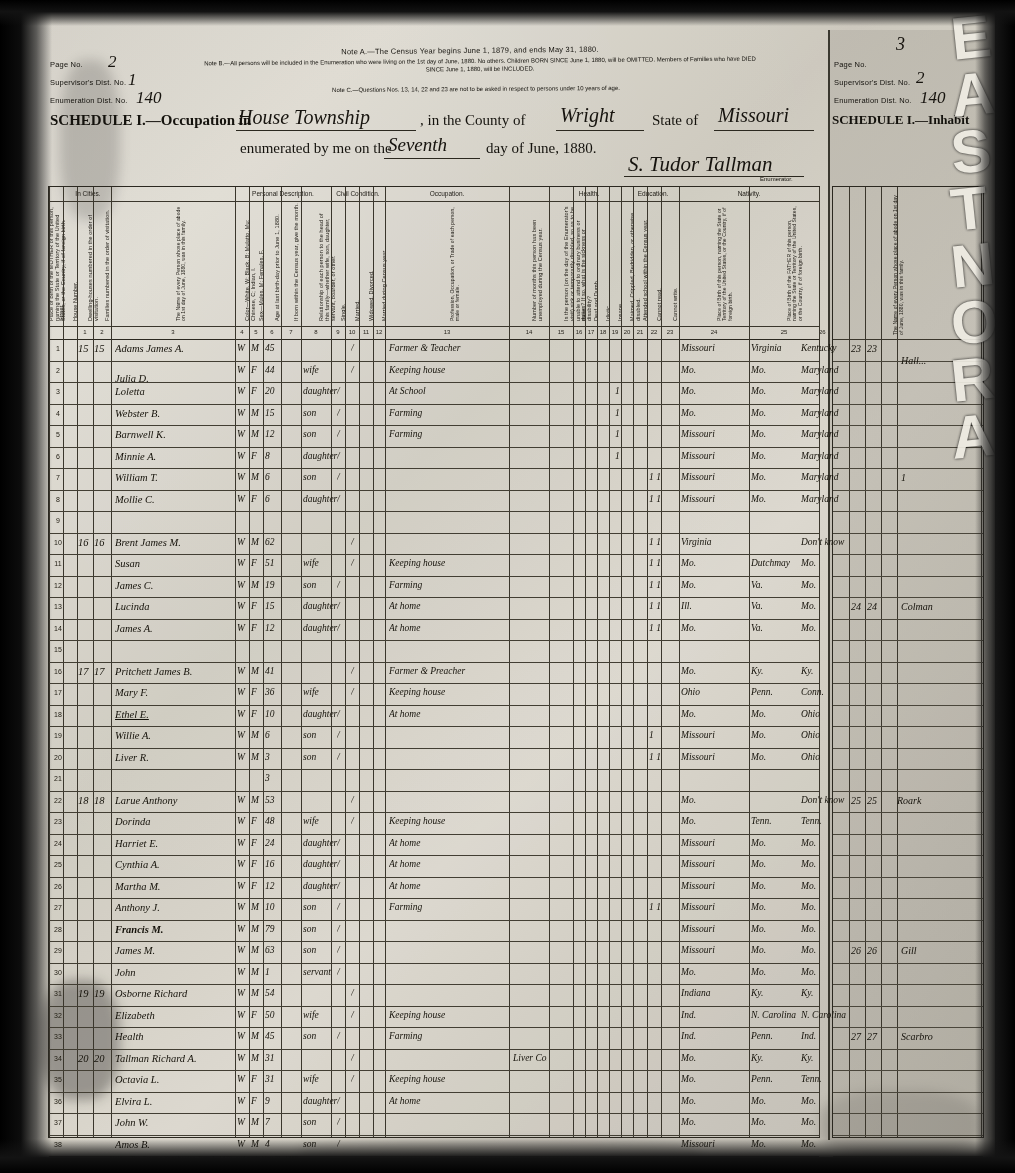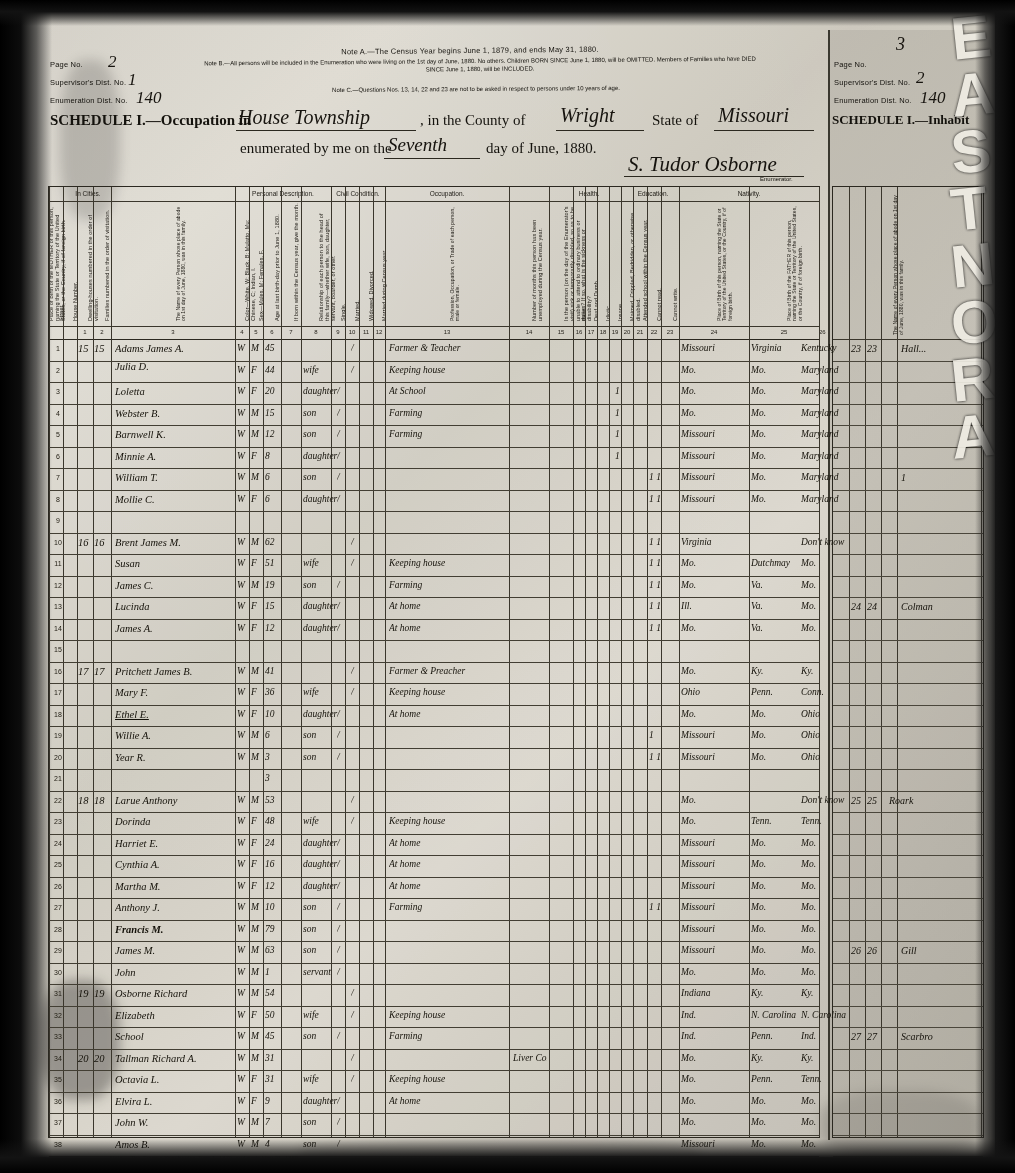--- a/index.html
+++ b/index.html
@@ -84,21 +84,21 @@
   <div class="blank-line" style="position:absolute;left:556px;top:130px;width:88px;"></div>
   <div class="hdr schedule-title" style="left:652px;top:112px;font-weight:normal;">State of</div>
   <div class="script" style="position:absolute;left:718px;top:104px;font-size:20px;">Missouri</div>
   <div class="blank-line" style="position:absolute;left:714px;top:130px;width:100px;"></div>
 
   <div class="hdr schedule-title" style="left:240px;top:140px;font-weight:normal;">enumerated by me on the</div>
   <div class="script" style="position:absolute;left:388px;top:134px;font-size:19px;">Seventh</div>
   <div class="blank-line" style="position:absolute;left:384px;top:158px;width:96px;"></div>
   <div class="hdr schedule-title" style="left:486px;top:140px;font-weight:normal;">day of June, 1880.</div>
 
-  <div class="script" style="position:absolute;left:628px;top:152px;font-size:21px;">S. Tudor Osborne</div>
+  <div class="script" style="position:absolute;left:628px;top:152px;font-size:21px;">S. Tudor Tallman</div>
   <div class="blank-line" style="position:absolute;left:624px;top:176px;width:180px;"></div>
   <div class="hdr micro" style="left:760px;top:176px;">Enumerator.</div>
 
   <div class="right-strip"></div>
   <div class="hdr tiny" style="left:834px;top:60px;">Page No.</div>
   <div class="script" style="position:absolute;left:896px;top:34px;font-size:18px;">3</div>
 
   <div class="hdr tiny" style="left:834px;top:78px;">Supervisor's Dist. No.</div>
   <div class="script" style="position:absolute;left:916px;top:68px;font-size:17px;">2</div>
   <div class="hdr tiny" style="left:834px;top:96px;">Enumeration Dist. No.</div>
@@ -110,21 +110,21 @@
     <div class="vline" style="left:16px;"></div>
     <div class="vline" style="left:32px;"></div>
     <div class="vline" style="left:48px;"></div>
     <div class="vline" style="left:64px;"></div>
     <div class="vline" style="left:148px;top:0;"></div>
     <div class="vhead" style="left:60px;top:148px;width:140px;white-space:normal;line-height:1.1;font-size:5px;">The Name of every Person whose place of abode on 1st day of June, 1880, was in this family.</div>
     <div id="right-rows" style="position:absolute;left:0;right:0;top:152px;bottom:0;">
         <div class="rrow" style="top: 0px;">
           <div class="rcell" style="left: 18px; top: 4px;">23</div>
           <div class="rcell" style="left: 34px; top: 4px;">23</div>
-          <div class="rcell" style="left: 68px; top: 4px;">Hall...</div>
+          <div class="rcell" style="left: 68px; top: 16px;">Hall...</div>
         </div>
         <div class="rrow" style="top: 21.5px;"></div>
         <div class="rrow" style="top: 43px;"></div>
         <div class="rrow" style="top: 64.5px;"></div>
         <div class="rrow" style="top: 86px;"></div>
         <div class="rrow" style="top: 107.5px;"></div>
         <div class="rrow" style="top: 129px;">
           <div class="rcell" style="left: 68px; top: 4px;">1</div>
         </div>
         <div class="rrow" style="top: 150.5px;"></div>
@@ -141,21 +141,21 @@
         <div class="rrow" style="top: 301px;"></div>
         <div class="rrow" style="top: 322.5px;"></div>
         <div class="rrow" style="top: 344px;"></div>
         <div class="rrow" style="top: 365.5px;"></div>
         <div class="rrow" style="top: 387px;"></div>
         <div class="rrow" style="top: 408.5px;"></div>
         <div class="rrow" style="top: 430px;"></div>
         <div class="rrow" style="top: 451.5px;">
           <div class="rcell" style="left: 18px; top: 4px;">25</div>
           <div class="rcell" style="left: 34px; top: 4px;">25</div>
-          <div class="rcell" style="left: 56px; top: 4px;">Roark</div>
+          <div class="rcell" style="left: 64px; top: 4px;">Roark</div>
         </div>
         <div class="rrow" style="top: 473px;"></div>
         <div class="rrow" style="top: 494.5px;"></div>
         <div class="rrow" style="top: 516px;"></div>
         <div class="rrow" style="top: 537.5px;"></div>
         <div class="rrow" style="top: 559px;"></div>
         <div class="rrow" style="top: 580.5px;"></div>
         <div class="rrow" style="top: 602px;">
           <div class="rcell" style="left: 18px; top: 4px;">26</div>
           <div class="rcell" style="left: 34px; top: 4px;">26</div>
@@ -300,21 +300,21 @@
           <div class="cell c-line" style="left: 202px; width: 11px; top: 4px; overflow: hidden;">M</div>
           <div class="cell c-line" style="left: 216px; width: 15px; top: 4px; overflow: hidden;">45</div>
           <div class="cell c-line" style="left: 302px; width: 8px; top: 4px; overflow: hidden;">/</div>
           <div class="cell c-line" style="left: 340px; width: 118px; top: 4px; overflow: hidden;">Farmer &amp; Teacher</div>
           <div class="cell c-line" style="left: 632px; width: 66px; top: 4px; overflow: hidden;">Missouri</div>
           <div class="cell c-line" style="left: 702px; width: 48px; top: 4px; overflow: hidden;">Virginia</div>
           <div class="cell c-line" style="left: 752px; width: 60px; top: 4px; overflow: hidden;">Kentucky</div>
         </div>
         <div class="row" style="top: 21.5px;">
           <div class="rn" style="top: 6px;">2</div>
-          <div class="cell " style="left: 66px; width: 118px; top: 0; overflow: hidden;">Julia D.</div>
+          <div class="cell " style="left: 66px; width: 118px; top: 12px; overflow: hidden;">Julia D.</div>
           <div class="cell c-line" style="left: 188px; width: 11px; top: 4px; overflow: hidden;">W</div>
           <div class="cell c-line" style="left: 202px; width: 11px; top: 4px; overflow: hidden;">F</div>
           <div class="cell c-line" style="left: 216px; width: 15px; top: 4px; overflow: hidden;">44</div>
           <div class="cell c-line" style="left: 254px; width: 46px; top: 4px; overflow: hidden;">wife</div>
           <div class="cell c-line" style="left: 302px; width: 8px; top: 4px; overflow: hidden;">/</div>
           <div class="cell c-line" style="left: 340px; width: 118px; top: 4px; overflow: hidden;">Keeping house</div>
           <div class="cell c-line" style="left: 632px; width: 66px; top: 4px; overflow: hidden;">Mo.</div>
           <div class="cell c-line" style="left: 702px; width: 48px; top: 4px; overflow: hidden;">Mo.</div>
           <div class="cell c-line" style="left: 752px; width: 60px; top: 4px; overflow: hidden;">Maryland</div>
         </div>
@@ -522,21 +522,21 @@
           <div class="cell c-line" style="left: 216px; width: 15px; top: 4px; overflow: hidden;">6</div>
           <div class="cell c-line" style="left: 254px; width: 46px; top: 4px; overflow: hidden;">son</div>
           <div class="cell c-line" style="left: 288px; width: 8px; top: 4px; overflow: hidden;">/</div>
           <div class="cell c-line" style="left: 600px; width: 28px; top: 4px; overflow: hidden;">1</div>
           <div class="cell c-line" style="left: 632px; width: 66px; top: 4px; overflow: hidden;">Missouri</div>
           <div class="cell c-line" style="left: 702px; width: 48px; top: 4px; overflow: hidden;">Mo.</div>
           <div class="cell c-line" style="left: 752px; width: 60px; top: 4px; overflow: hidden;">Ohio</div>
         </div>
         <div class="row" style="top: 408.5px;">
           <div class="rn" style="top: 6px;">20</div>
-          <div class="cell " style="left: 66px; width: 118px; top: 4px; overflow: hidden;">Year R.</div>
+          <div class="cell " style="left: 66px; width: 118px; top: 4px; overflow: hidden;">Liver R.</div>
           <div class="cell c-line" style="left: 188px; width: 11px; top: 4px; overflow: hidden;">W</div>
           <div class="cell c-line" style="left: 202px; width: 11px; top: 4px; overflow: hidden;">M</div>
           <div class="cell c-line" style="left: 216px; width: 15px; top: 4px; overflow: hidden;">3</div>
           <div class="cell c-line" style="left: 254px; width: 46px; top: 4px; overflow: hidden;">son</div>
           <div class="cell c-line" style="left: 288px; width: 8px; top: 4px; overflow: hidden;">/</div>
           <div class="cell c-line" style="left: 600px; width: 28px; top: 4px; overflow: hidden;">1 1</div>
           <div class="cell c-line" style="left: 632px; width: 66px; top: 4px; overflow: hidden;">Missouri</div>
           <div class="cell c-line" style="left: 702px; width: 48px; top: 4px; overflow: hidden;">Mo.</div>
           <div class="cell c-line" style="left: 752px; width: 60px; top: 4px; overflow: hidden;">Ohio</div>
         </div>
@@ -679,21 +679,21 @@
           <div class="cell c-line" style="left: 216px; width: 15px; top: 4px; overflow: hidden;">50</div>
           <div class="cell c-line" style="left: 254px; width: 46px; top: 4px; overflow: hidden;">wife</div>
           <div class="cell c-line" style="left: 302px; width: 8px; top: 4px; overflow: hidden;">/</div>
           <div class="cell c-line" style="left: 340px; width: 118px; top: 4px; overflow: hidden;">Keeping house</div>
           <div class="cell c-line" style="left: 632px; width: 66px; top: 4px; overflow: hidden;">Ind.</div>
           <div class="cell c-line" style="left: 702px; width: 48px; top: 4px; overflow: hidden;">N. Carolina</div>
           <div class="cell c-line" style="left: 752px; width: 60px; top: 4px; overflow: hidden;">N. Carolina</div>
         </div>
         <div class="row" style="top: 688px;">
           <div class="rn" style="top: 6px;">33</div>
-          <div class="cell " style="left: 66px; width: 118px; top: 4px; overflow: hidden;">School</div>
+          <div class="cell " style="left: 66px; width: 118px; top: 4px; overflow: hidden;">Health</div>
           <div class="cell c-line" style="left: 188px; width: 11px; top: 4px; overflow: hidden;">W</div>
           <div class="cell c-line" style="left: 202px; width: 11px; top: 4px; overflow: hidden;">M</div>
           <div class="cell c-line" style="left: 216px; width: 15px; top: 4px; overflow: hidden;">45</div>
           <div class="cell c-line" style="left: 254px; width: 46px; top: 4px; overflow: hidden;">son</div>
           <div class="cell c-line" style="left: 288px; width: 8px; top: 4px; overflow: hidden;">/</div>
           <div class="cell c-line" style="left: 340px; width: 118px; top: 4px; overflow: hidden;">Farming</div>
           <div class="cell c-line" style="left: 632px; width: 66px; top: 4px; overflow: hidden;">Ind.</div>
           <div class="cell c-line" style="left: 702px; width: 48px; top: 4px; overflow: hidden;">Penn.</div>
           <div class="cell c-line" style="left: 752px; width: 60px; top: 4px; overflow: hidden;">Ind.</div>
         </div>

